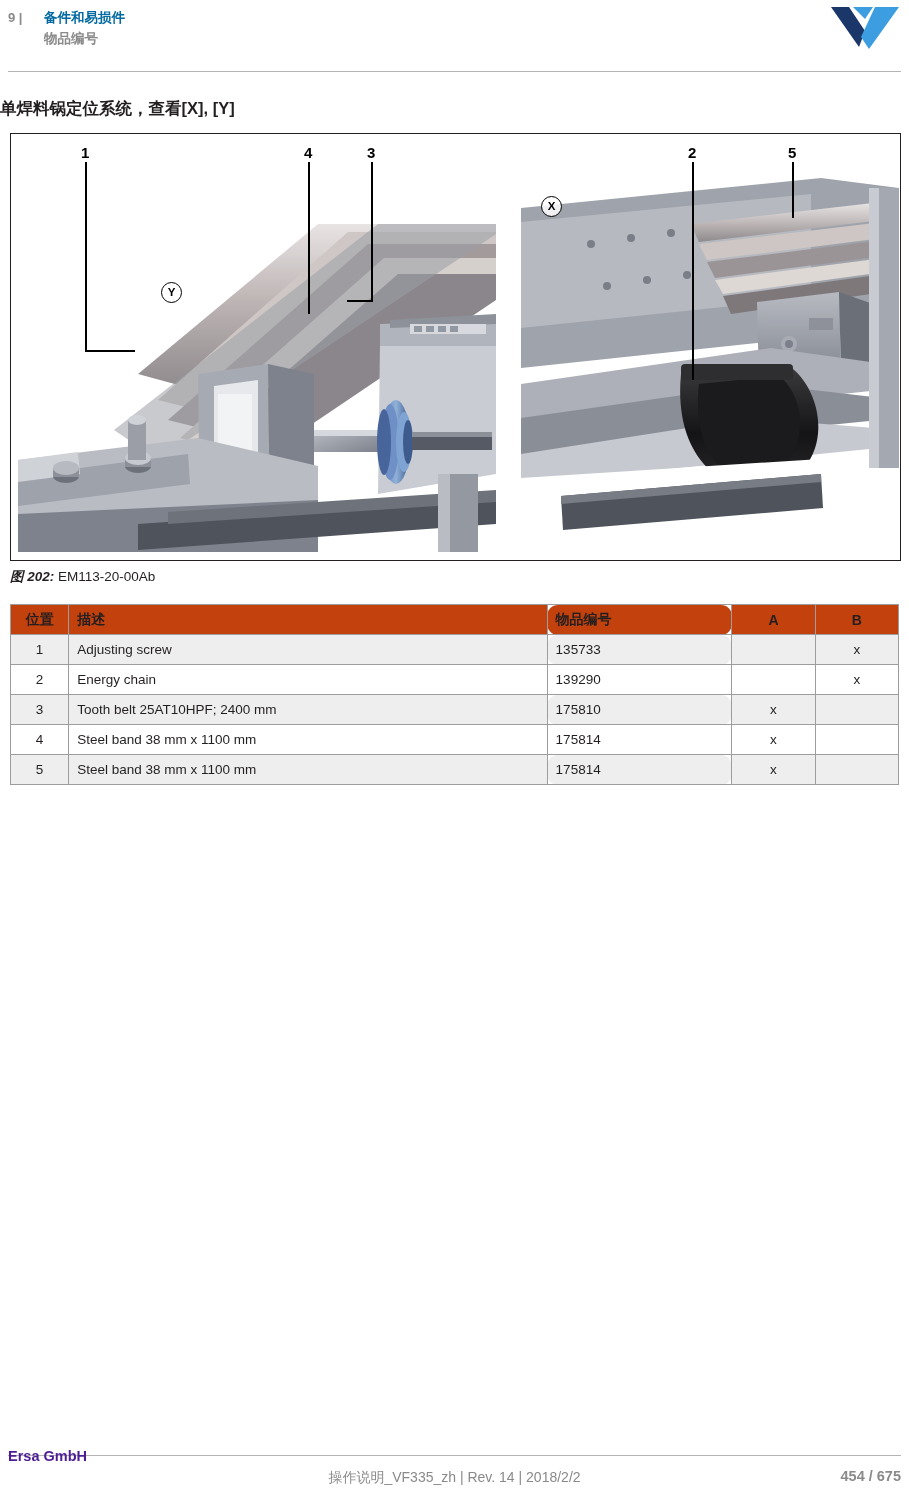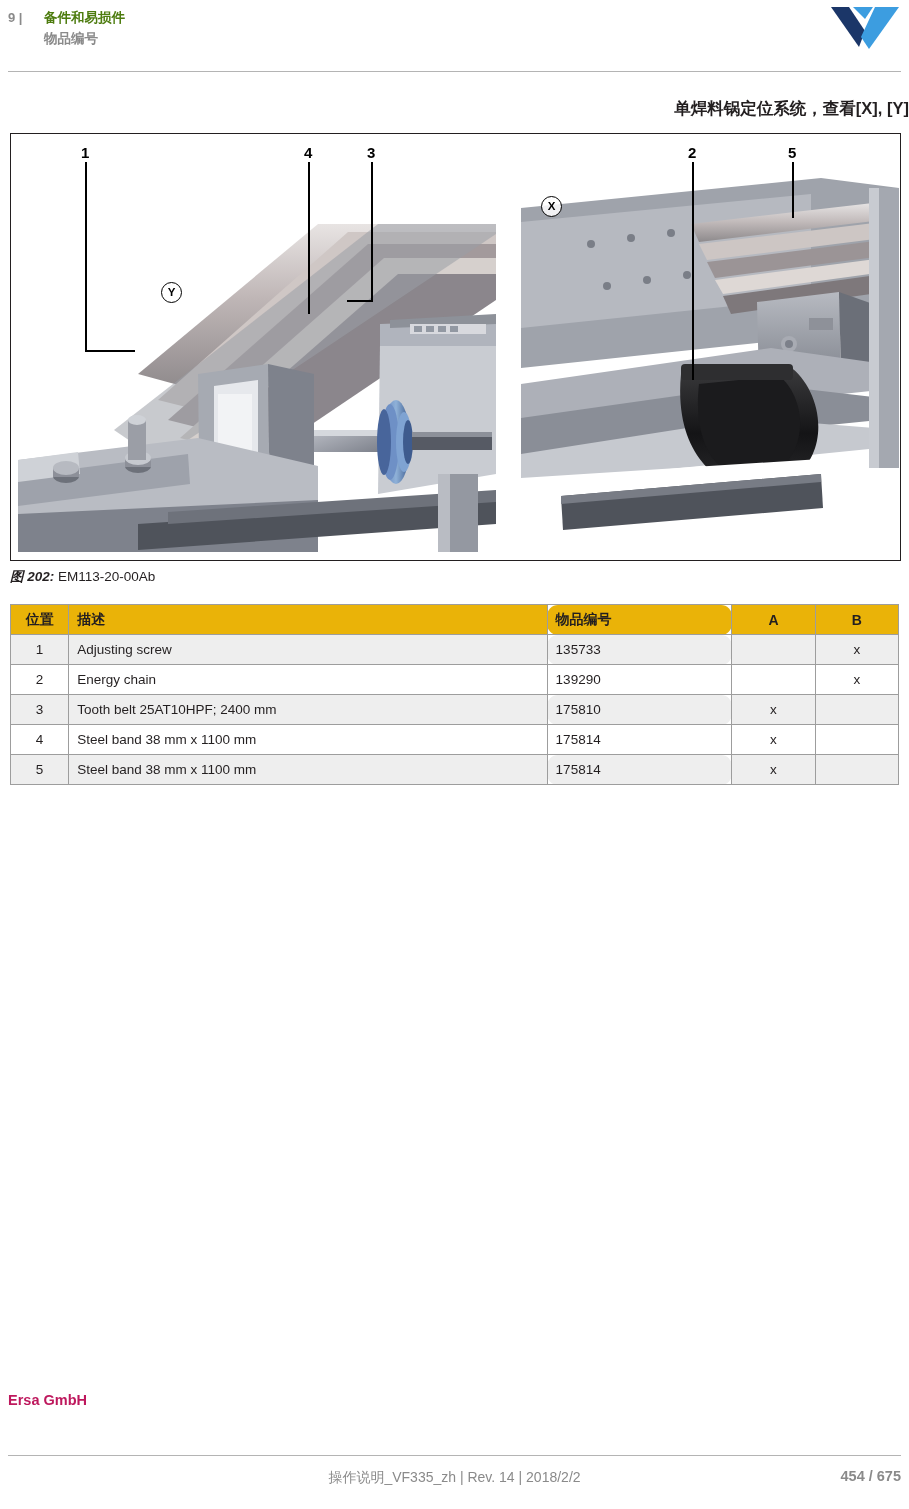--- a/index.html
+++ b/index.html
@@ -32,21 +32,21 @@
     font-weight: bold;
     color: #8a8a8a;
     letter-spacing: 0px;
   }
   .header-title-1 {
     position: absolute;
     left: 44px;
     top: 9px;
     font-size: 13.5px;
     font-weight: bold;
-    color: #4d7c0f;
+    color: #0369a1;
   }
   .header-title-2 {
     position: absolute;
     left: 44px;
     top: 30px;
     font-size: 13.5px;
     font-weight: bold;
     color: #8a8a8a;
   }
   .header-rule {
@@ -64,21 +64,21 @@
     width: 72px;
     height: 46px;
   }
 
   
   .fig-title {
     position: absolute;
     left: 0;
     top: 98px;
     width: 909px;
-    text-align: right;
+    text-align: left;
     font-size: 16.5px;
     font-weight: bold;
     color: #231f20;
   }
   .fig-title .lat {
     font-family: "Liberation Sans", sans-serif;
   }
 
   
   .figure-box {
@@ -168,21 +168,21 @@
   }
   .parts-table th,
   .parts-table td {
     border: 1px solid #9d9d9d;
     padding: 4px 8px;
     text-align: left;
     height: 21px;
     color: #231f20;
   }
   .parts-table thead th {
-    background: #eab308;
+    background: #c2410c;
     font-weight: bold;
     font-size: 14px;
   }
   .parts-table tbody tr.odd td { background: #eeeeee; }
   .parts-table tbody tr.even td { background: #ffffff; }
   .col-pos { width: 44px; text-align: center !important; }
   .col-desc { width: 500px; }
   .col-num { width: 180px; border-radius: 11px; }
   .col-a { width: 72px; text-align: center !important; }
   .col-b { width: 72px; text-align: center !important; }
@@ -195,24 +195,24 @@
     position: absolute;
     left: 8px;
     top: 1455px;
     width: 893px;
     height: 1px;
     background: #b4b4b4;
   }
   .footer-left {
     position: absolute;
     left: 8px;
-    top: 1392px;
+    top: 1448px;
     font-size: 14.5px;
     font-weight: bold;
-    color: #be185d;
+    color: #4c1d95;
   }
   .footer-center {
     position: absolute;
     left: 0;
     top: 1469px;
     width: 909px;
     text-align: center;
     font-size: 14px;
     color: #8a8a8a;
   }

